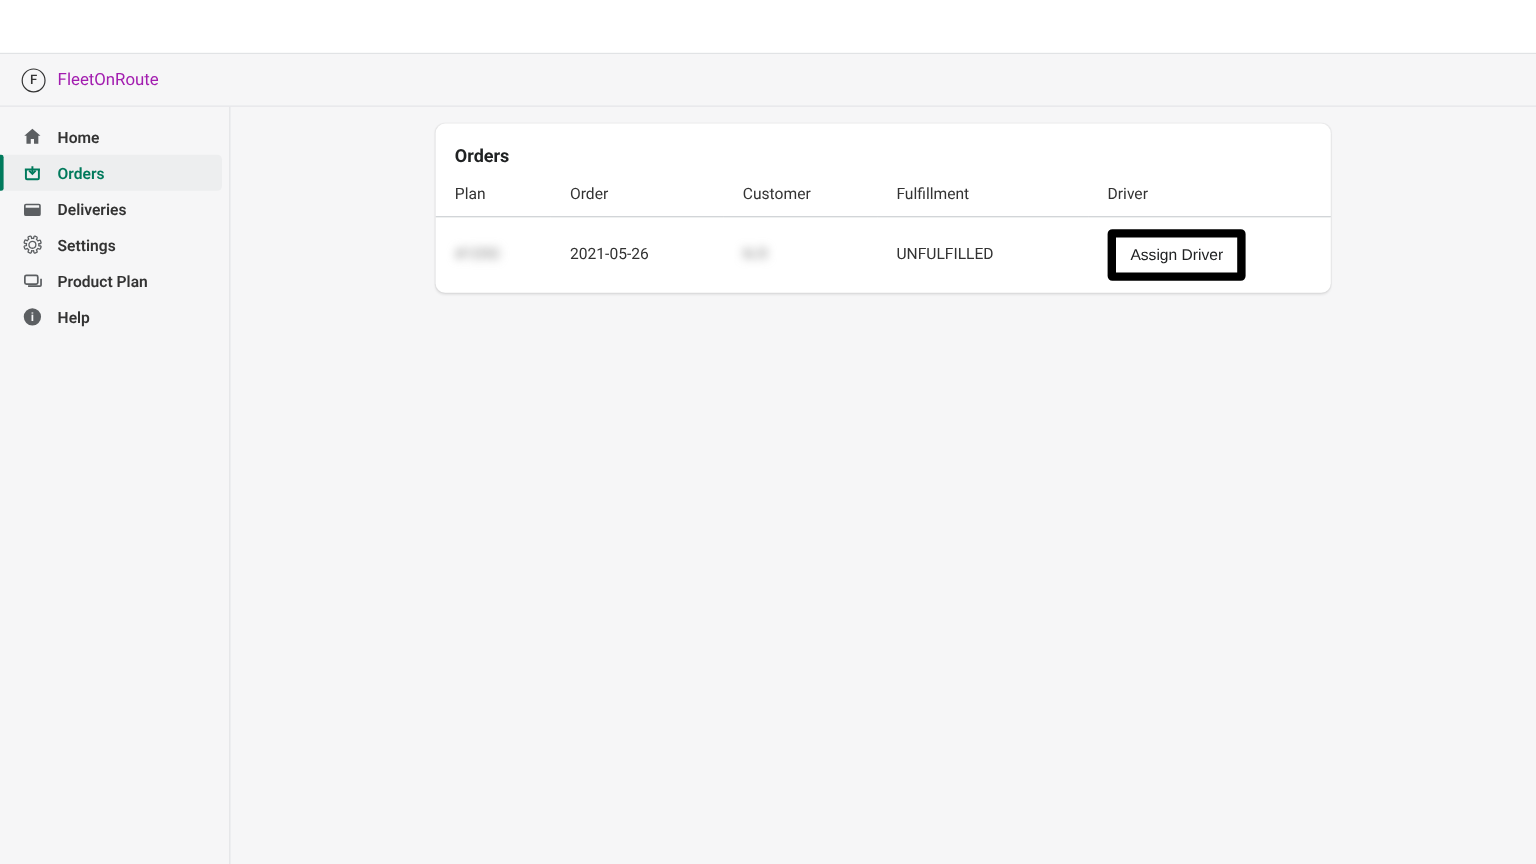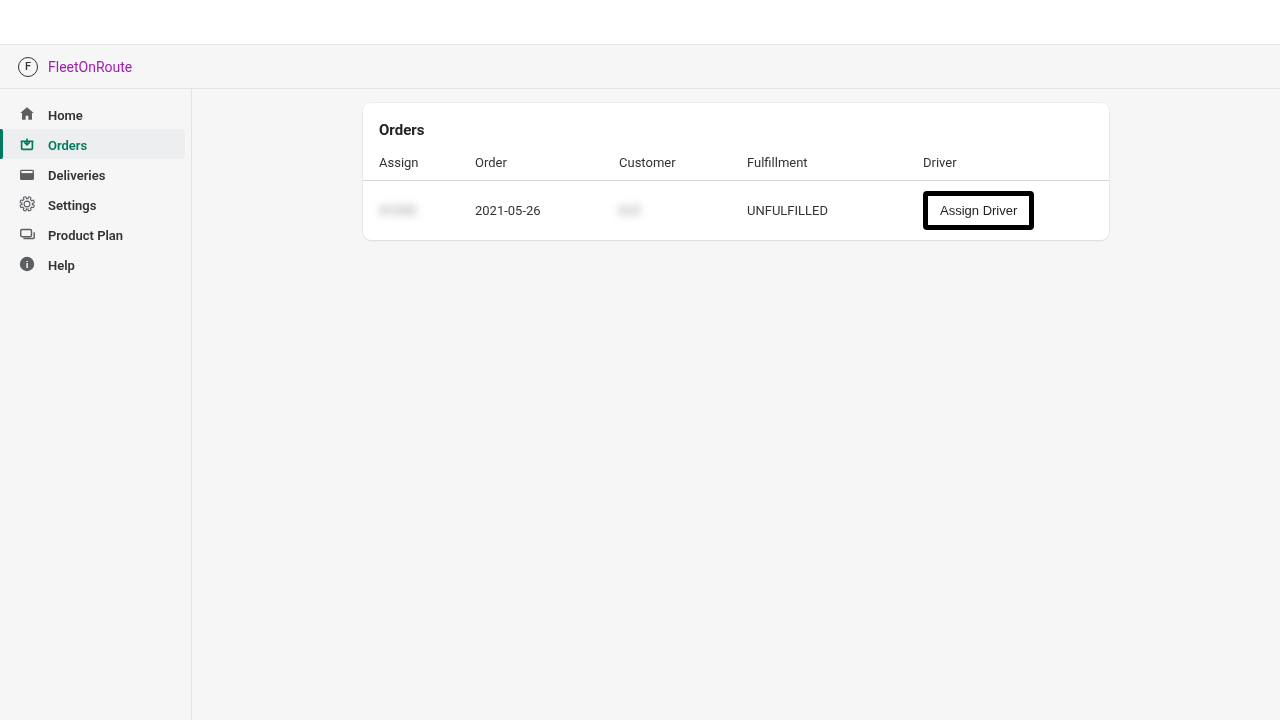--- a/index.html
+++ b/index.html
@@ -18,21 +18,21 @@
   .nav-item.active::before { content: ""; position: absolute; left: -0px; top: 0; bottom: 0; width: 3px; background: #007a5c; border-radius: 0 2px 2px 0; }
   .content { flex: 1; padding: 14px 0 0 0; display: flex; justify-content: center; align-items: flex-start; }
   .card { width: 746px; background: #ffffff; border-radius: 8px; box-shadow: 0 0 0 1px rgba(0,0,0,0.03), 0 1px 2px rgba(0,0,0,0.08); overflow: hidden; }
   .card-header { padding: 18px 16px 6px 16px; }
   .card-title { font-size: 15px; font-weight: 700; color: #202223; }
   .card-subtitle { font-size: 11px; font-weight: 700; color: #202223; padding: 10px 16px 14px 16px; letter-spacing: 0.2px; }
   table { width: 100%; border-collapse: collapse; }
   thead th { text-align: left; font-weight: 400; font-size: 13px; color: #333; padding: 10px 12px 10px 16px; border-bottom: 1px solid #d2d5d8; }
   tbody td { font-size: 13px; color: #333; padding: 14px 12px 14px 16px; vertical-align: middle; }
   .blur { filter: blur(4px); color: #888; user-select: none; }
-  .btn { display: inline-block; padding: 7px 12px; font-size: 13px; border: 5px solid #000000; background: #ffffff; border-radius: 4px; cursor: pointer; color: #202223; }
+  .btn { display: inline-block; padding: 7px 12px; font-size: 13px; border: 7px solid #000000; background: #ffffff; border-radius: 4px; cursor: pointer; color: #202223; }
   th.col-order, td.col-order { width: 96px; }
   th.col-date, td.col-date { width: 144px; }
   th.col-customer, td.col-customer { width: 128px; }
   th.col-fulfillment, td.col-fulfillment { width: 176px; }
   th.col-driver, td.col-driver { }
   td.col-driver { padding-top: 10px; padding-bottom: 10px; }
 </style>
 </head>
 <body>
 
@@ -114,21 +114,21 @@
 
   <main class="content">
     <div class="card">
       <div class="card-header">
         <h2 class="card-title">Orders</h2>
       </div>
 
       <table>
         <thead>
           <tr>
-            <th class="col-order">Assign</th>
+            <th class="col-order">Plan</th>
             <th class="col-date">Order</th>
             <th class="col-customer">Customer</th>
             <th class="col-fulfillment">Fulfillment</th>
             <th class="col-driver">Driver</th>
           </tr>
         </thead>
         <tbody>
           <tr>
             <td class="col-order"><span class="blur">#1090</span></td>
             <td class="col-date">2021-05-26</td>

